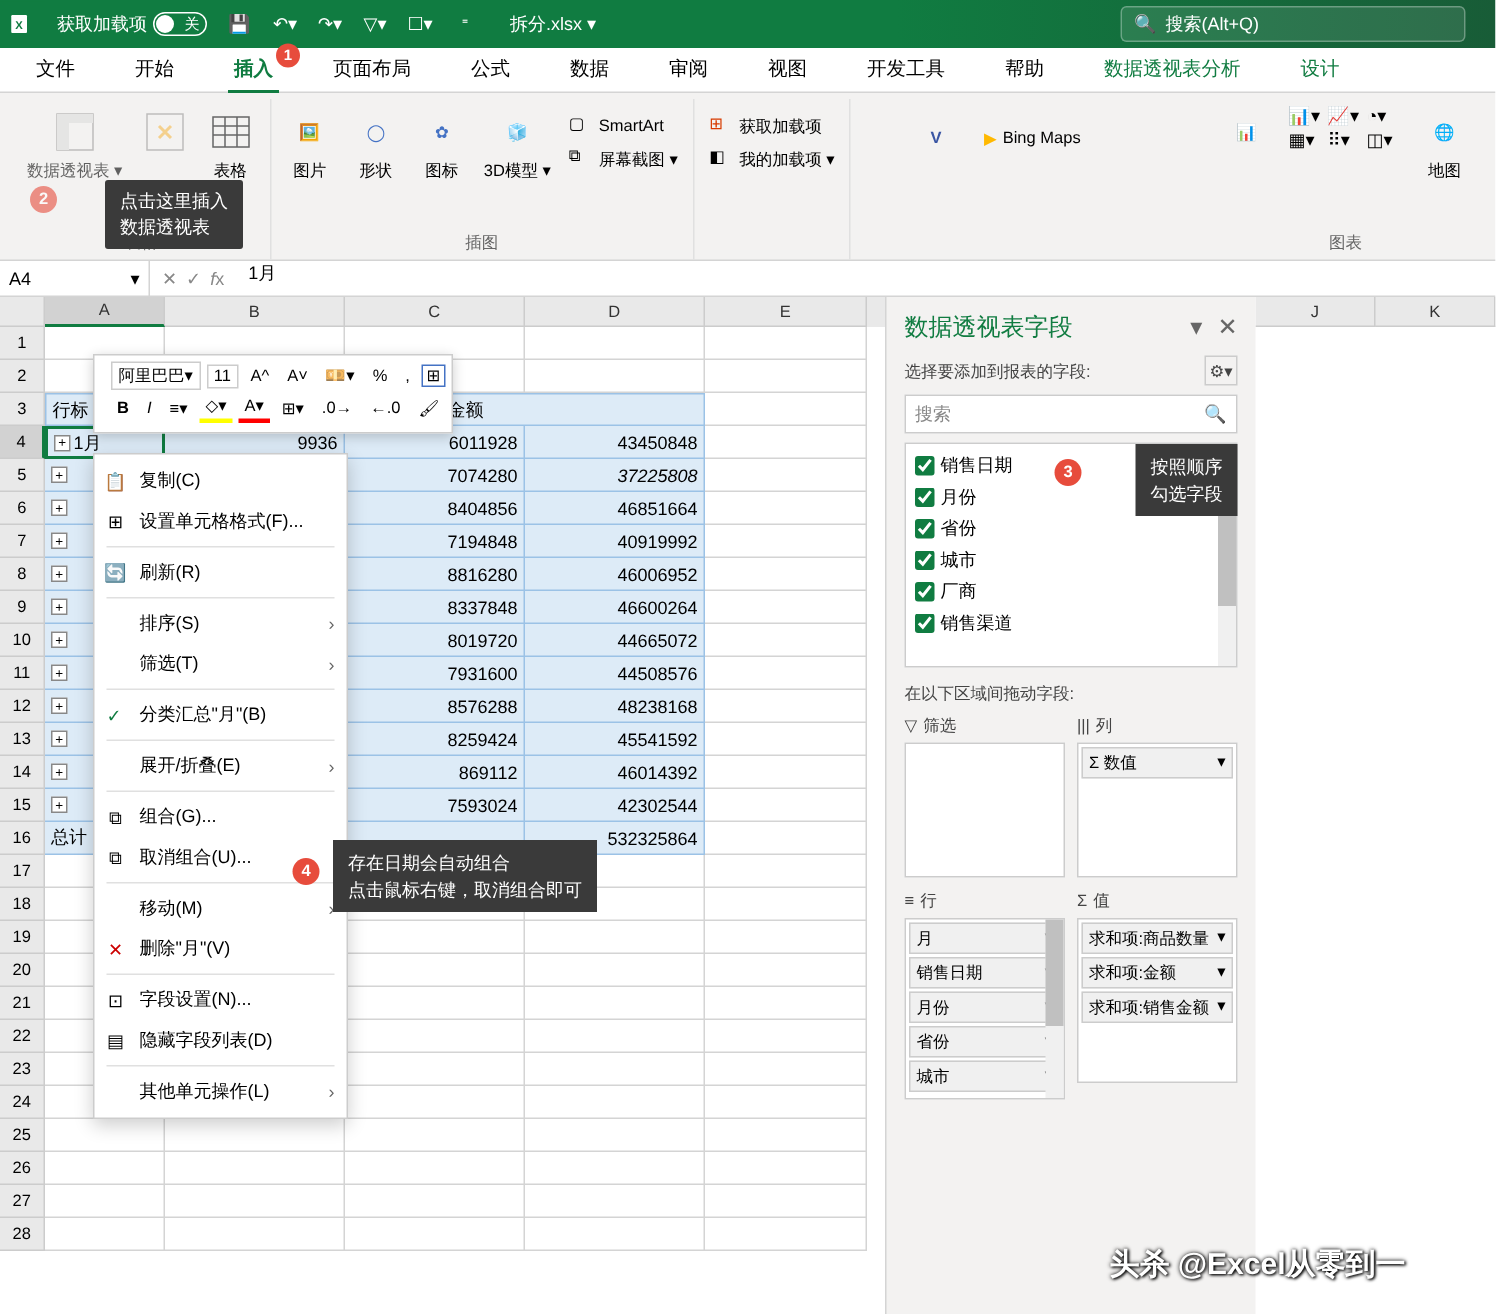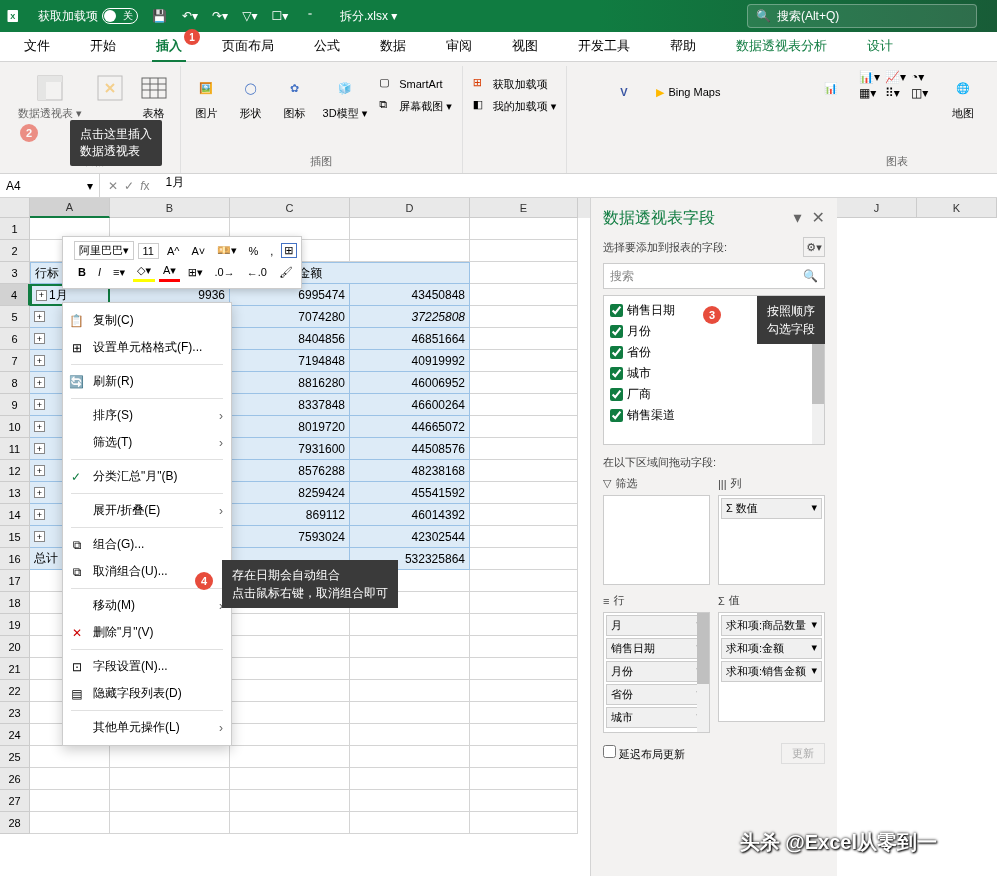--- a/index.html
+++ b/index.html
@@ -355,21 +355,21 @@
           </div>
           <div class="row">
             <div class="cell data active" style="width: 80px;">
               <span class="expand-btn">+</span>
               <span>1月</span>
             </div>
             <div class="cell data num" style="width: 120px;">
               <span>9936</span>
             </div>
             <div class="cell data num" style="width: 120px;">
-              <span>6995474</span>
+              <span>6011928</span>
             </div>
             <div class="cell data num" style="width: 120px;">
               <span>43450848</span>
             </div>
             <div class="cell " style="width: 108px;"></div>
           </div>
           <div class="row">
             <div class="cell data" style="width: 80px;">
               <span class="expand-btn">+</span>
               <span></span>
@@ -867,24 +867,20 @@
               <span>求和项:金额</span>
               <span>▾</span>
             </div>
             <div class="pt-item">
               <span>求和项:销售金额</span>
               <span>▾</span>
             </div>
           </div>
       </div>
     </div>
-    <div class="pt-footer">
-      <label><input type="checkbox" style=""> <span>延迟布局更新</span></label>
-      <span class="pt-update">更新</span>
-    </div>
   </div>
 
   <div style="flex:1">
     <div class="col-headers">
       <div class="col-h" style="width:80px">J</div>
       <div class="col-h" style="width:80px">K</div>
     </div>
   </div>
 </div>
 

